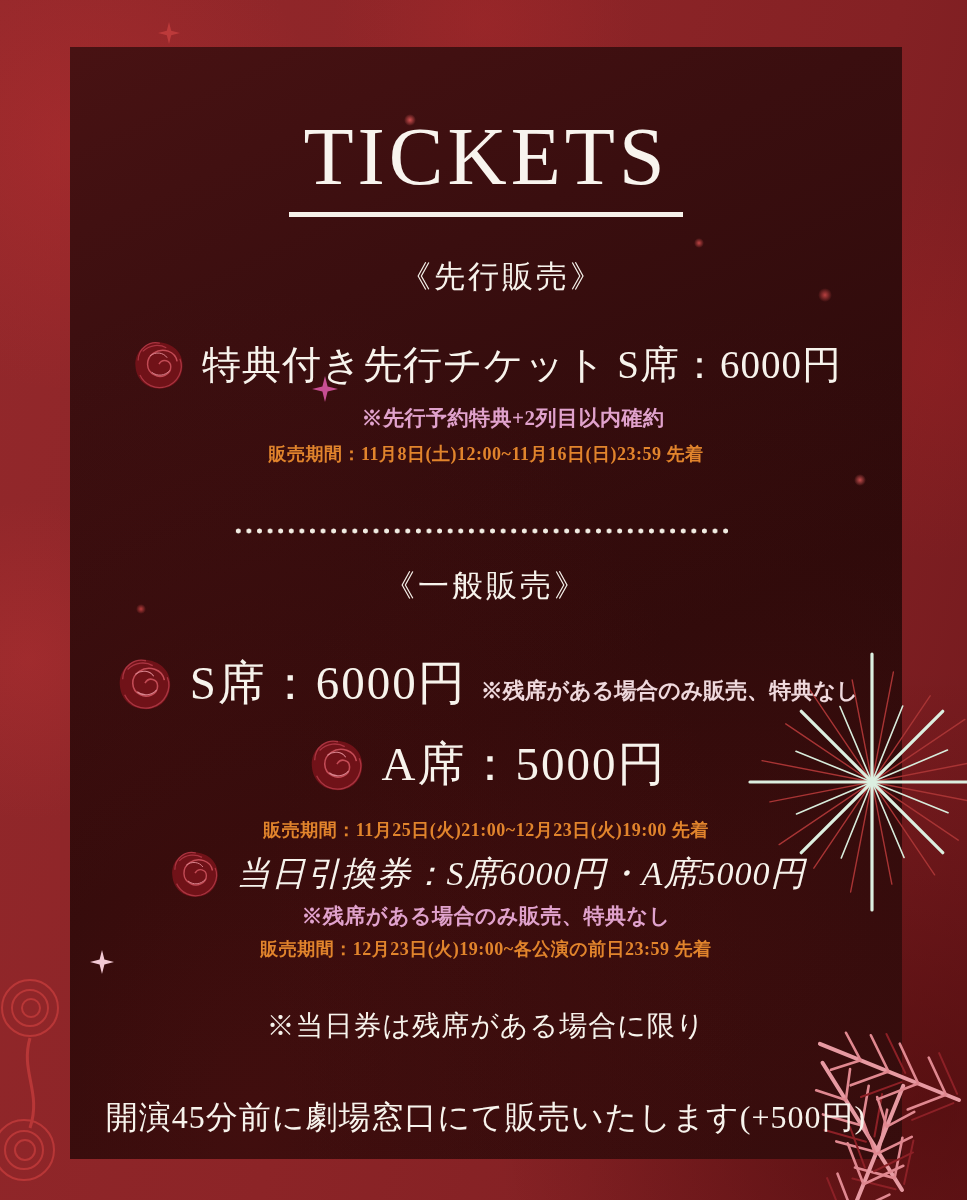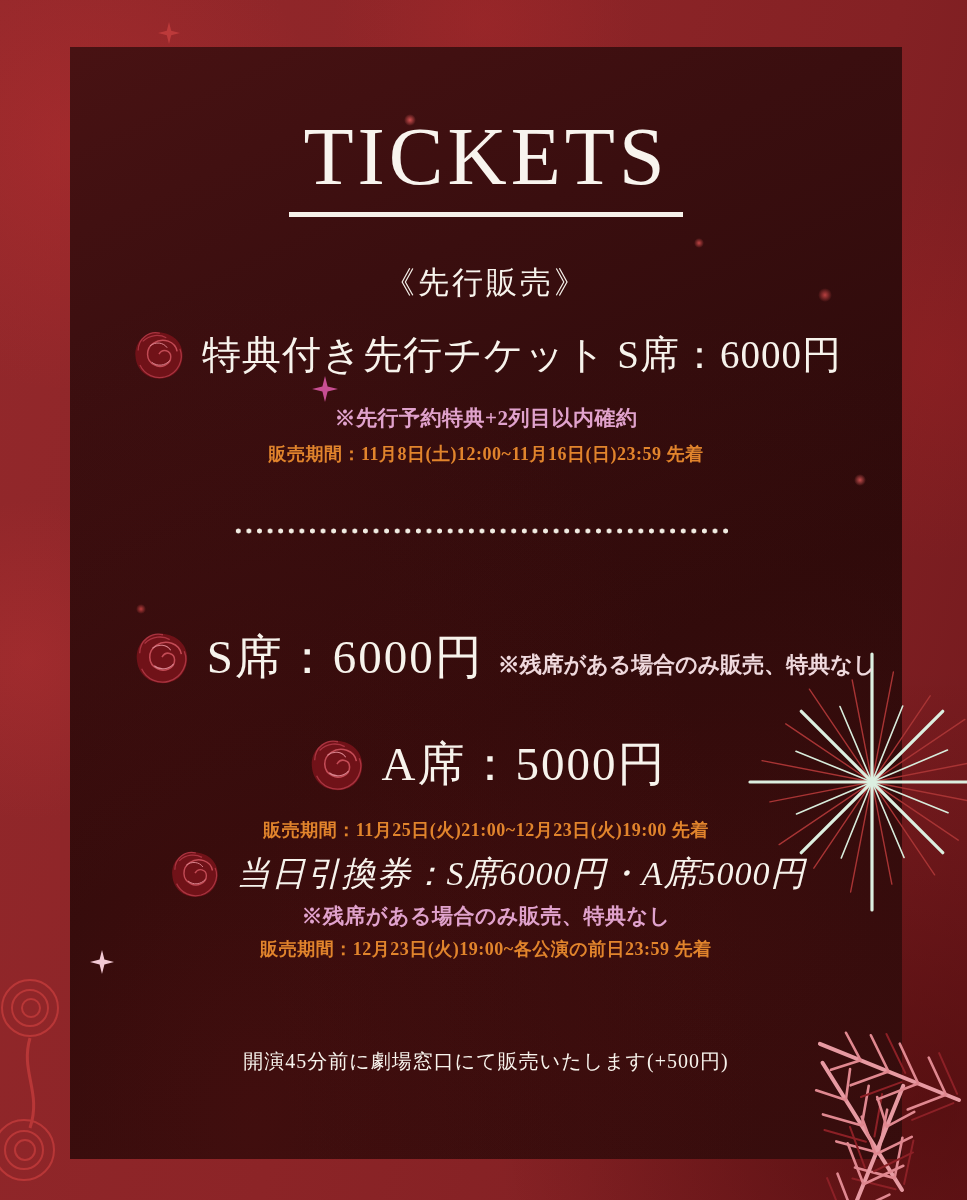--- a/index.html
+++ b/index.html
@@ -27,46 +27,46 @@
   }
   .txt{position:absolute;left:70px;width:832px;text-align:center;}
   .row{position:absolute;left:70px;width:832px;display:flex;align-items:center;justify-content:center;gap:14px;}
   .white{color:#f7f3ec;}
   .title-wrap{top:112px;}
   .title{
     display:inline-block;font-size:82px;letter-spacing:4px;color:#f8f4ee;
     border-bottom:5px solid #f6f1ea;padding:0 14px 10px;line-height:1.1;
   }
   .section-heading{font-size:31px;letter-spacing:3px;}
-  .advance-heading{top:262px;}
-  .advance-ticket-row{top:326px;}
+  .advance-heading{top:256px;margin-left:16px;}
+  .advance-ticket-row{top:336px;}
   .advance-ticket{font-size:39px;letter-spacing:1px;}
   .note-pink{color:#e0a2cc;font-size:21px;font-weight:bold;letter-spacing:.5px;}
-  .advance-note{top:404px;}
+  .advance-note{top:404px;padding-left:27px;}
   .period{color:#e1842c;font-size:18px;font-weight:bold;letter-spacing:.5px;}
   .advance-period{top:442px;}
   .dots{
     position:absolute;top:528px;left:233px;width:500px;height:6px;
     background-image:radial-gradient(circle,#f1ece2 2.2px,transparent 2.8px);
     background-size:10.6px 6px;background-repeat:repeat-x;
   }
   .general-heading{top:565px;}
-  .s-row{top:626px;padding-left:17px;}
+  .s-row{top:652px;}
   .a-row{top:733px;}
   .seat-label{font-size:47px;letter-spacing:2px;}
   .seat-note{align-self:flex-end;padding-bottom:9px;font-size:22px;font-weight:bold;}
   .s-note{color:#efd9dd;}
   .a-note{color:#e2a4c8;}
   .general-period{top:818px;font-family:Liberation Serif, serif;}
   .sameday-row{top:846px;font-style:italic;}
   .sameday-ticket{font-size:34px;letter-spacing:1px;}
   .sameday-note{top:902px;}
   .sameday-period{top:937px;text-align:center;}
   .footer1{top:1007px;font-size:28px;letter-spacing:1px;}
-  .footer2{top:1048px;font-size:20px;letter-spacing:1px;}
+  .footer2{top:1096px;font-size:32px;letter-spacing:1px;}
   .rose{flex:0 0 auto;}
   .deco{position:absolute;pointer-events:none;}
   .spark{position:absolute;border-radius:50%;pointer-events:none;}
 </style>
 </head>
 <body>
 
 <svg width="0" height="0" style="position:absolute">
   <defs>
     <g id="rose-def">
@@ -160,20 +160,21 @@
       </svg>
     <span class="advance-ticket white">特典付き先行チケット S席：6000円</span>
   </div>
 
   <div class="txt note-pink advance-note">※先行予約特典+2列目以内確約</div>
 
   <div class="txt period advance-period">販売期間：11月8日(土)12:00~11月16日(日)23:59 先着</div>
 
   <div class="dots"></div>
 
+  <div class="txt section-heading white general-heading">《一般販売》</div>
 
   <div class="row s-row">
     <svg class="rose" width="62" height="62" viewBox="0 0 64 64">
         <use href="#rose-def"></use>
       </svg>
     <span class="seat-label white">S席：6000円</span>
     <span class="seat-note s-note">※残席がある場合のみ販売、特典なし</span>
   </div>
 
   <div class="row a-row">
@@ -189,16 +190,17 @@
     <svg class="rose" width="56" height="56" viewBox="0 0 64 64">
         <use href="#rose-def"></use>
       </svg>
     <span class="sameday-ticket white">当日引換券：S席6000円・A席5000円</span>
   </div>
 
   <div class="txt note-pink sameday-note">※残席がある場合のみ販売、特典なし</div>
 
   <div class="txt period sameday-period">販売期間：12月23日(火)19:00~各公演の前日23:59 先着</div>
 
+  <div class="txt white footer1">※当日券は残席がある場合に限り</div>
 
   <div class="txt white footer2">開演45分前に劇場窓口にて販売いたします(+500円)</div>
 
 </div>
 
 </body></html>

